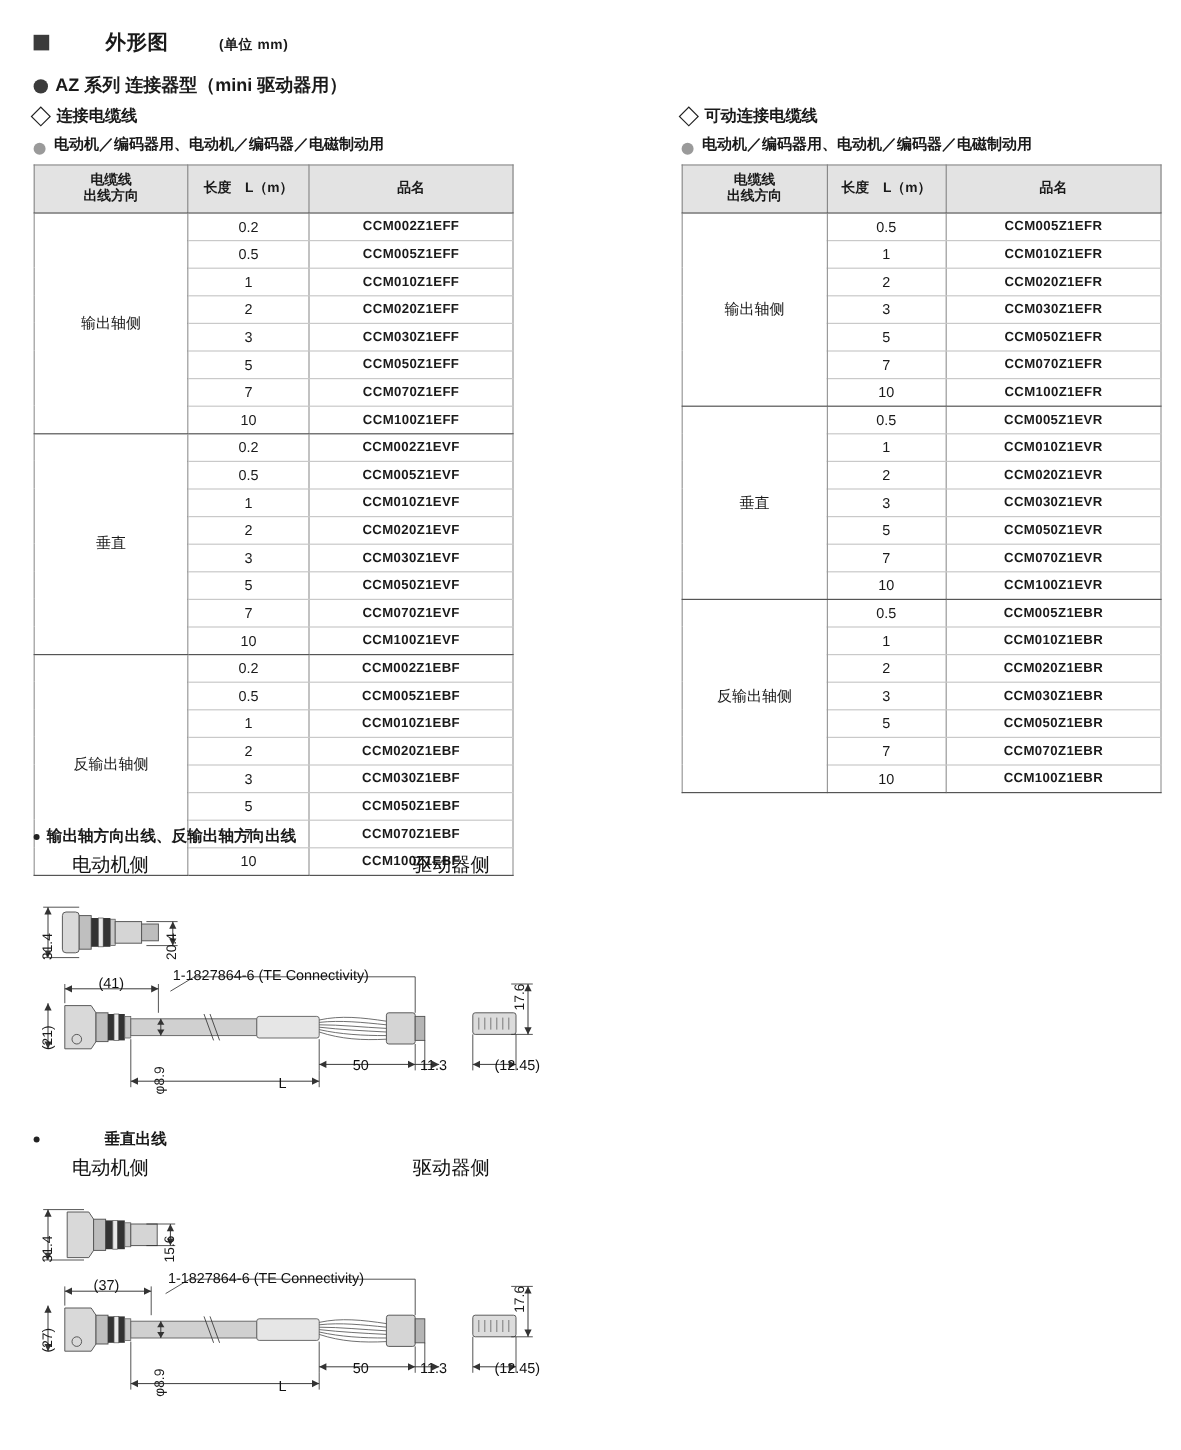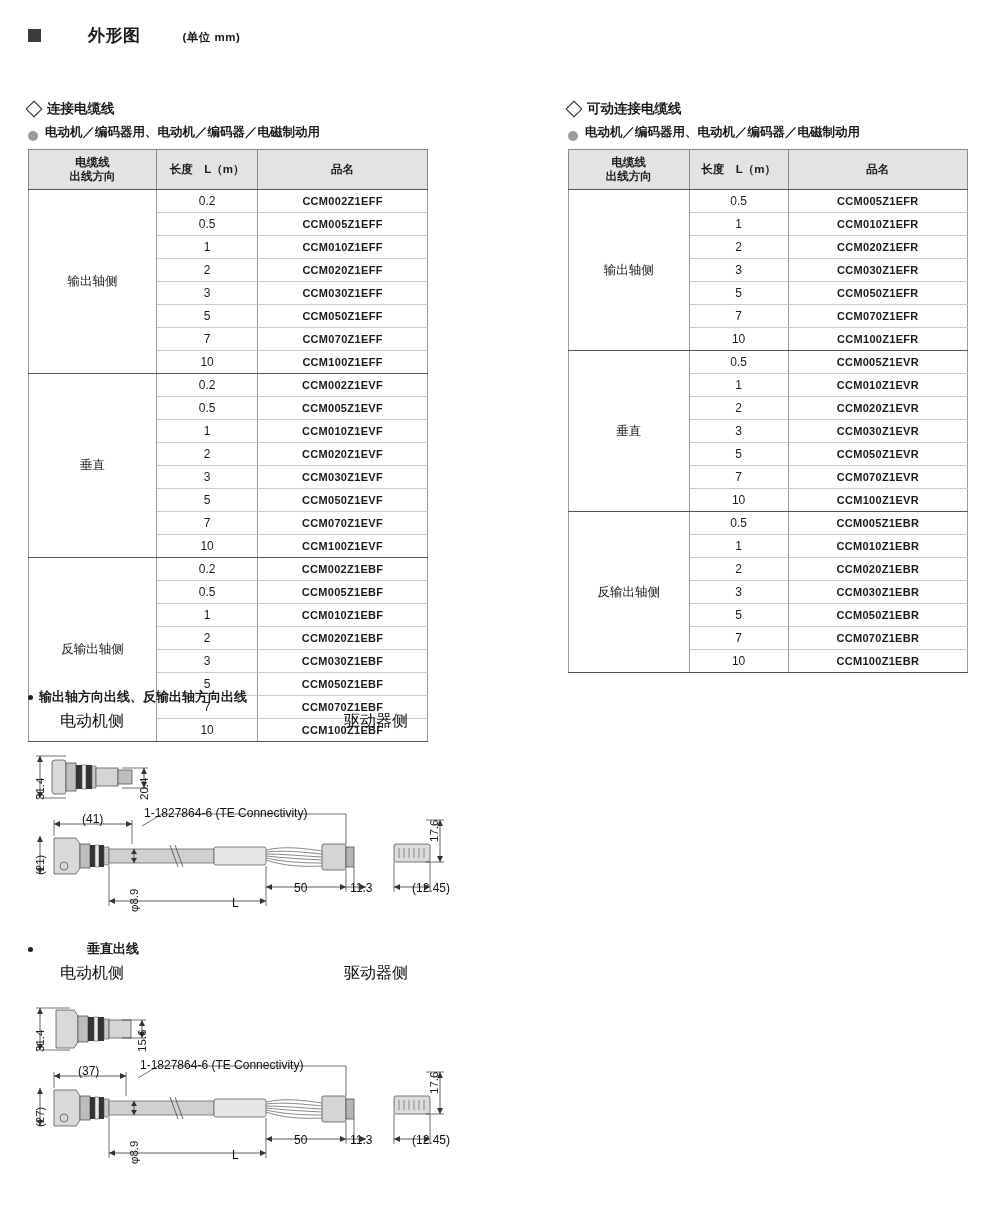--- a/index.html
+++ b/index.html
@@ -70,21 +70,21 @@
   .col {
     position: absolute;
     top: 88px;
   }
   .col-left { left: 28px; width: 400px; }
   .col-right { left: 568px; width: 400px; }
 
   .h-diamond {
     font-size: 13.5px;
     font-weight: bold;
-    margin: 12px 0 6px 0;
+    margin: 0 0 6px 0;
     display: flex;
     align-items: center;
   }
   .h-diamond .dia {
     display: inline-block;
     width: 10px;
     height: 10px;
     border: 1.6px solid #222;
     transform: rotate(45deg);
     margin-right: 7px;
@@ -193,20 +193,24 @@
 <body>
 
 <div class="page">
 
   <div class="h-main">
     <span class="sq"></span>
     <span>外形图</span>
     <span class="unit">(单位 mm)</span>
   </div>
 
+  <div class="h-series">
+    <span class="dot"></span>
+    <span>AZ 系列  连接器型（mini 驱动器用）</span>
+  </div>
 
   <div class="col col-left">
     <div class="h-diamond">
       <span class="dia"></span>
       <span>连接电缆线</span>
     </div>
     <div class="h-sub">
       <span class="dot"></span>
       <span>电动机／编码器用、电动机／编码器／电磁制动用</span>
     </div>

